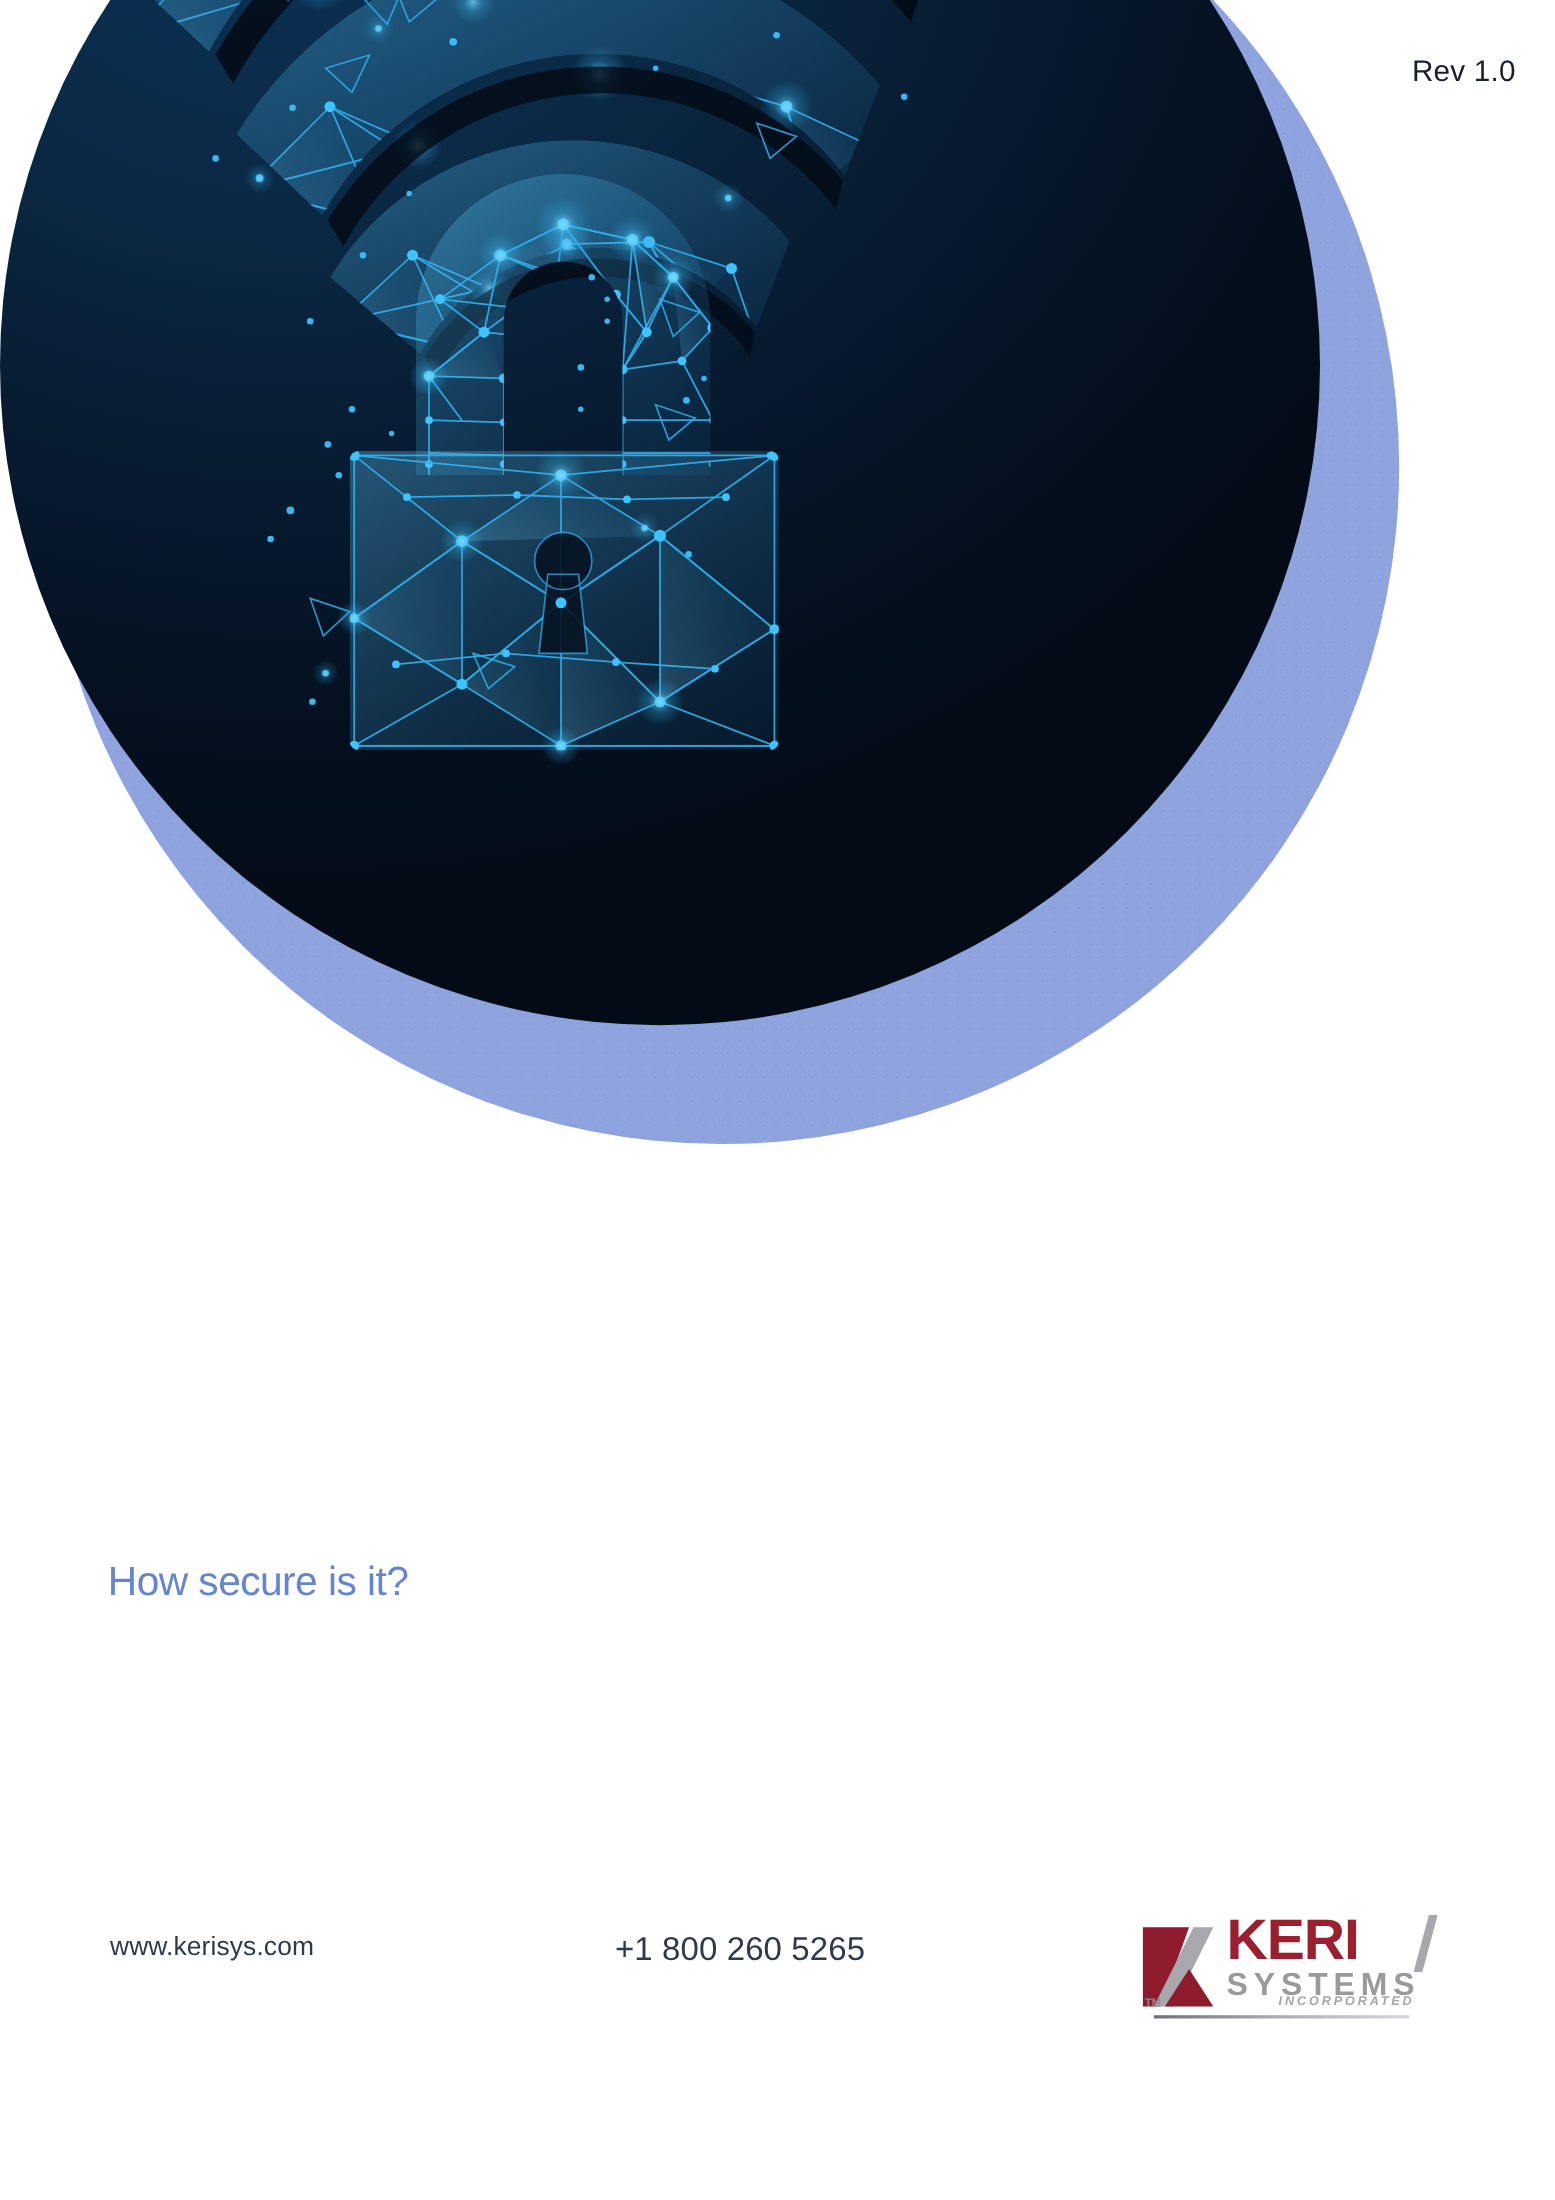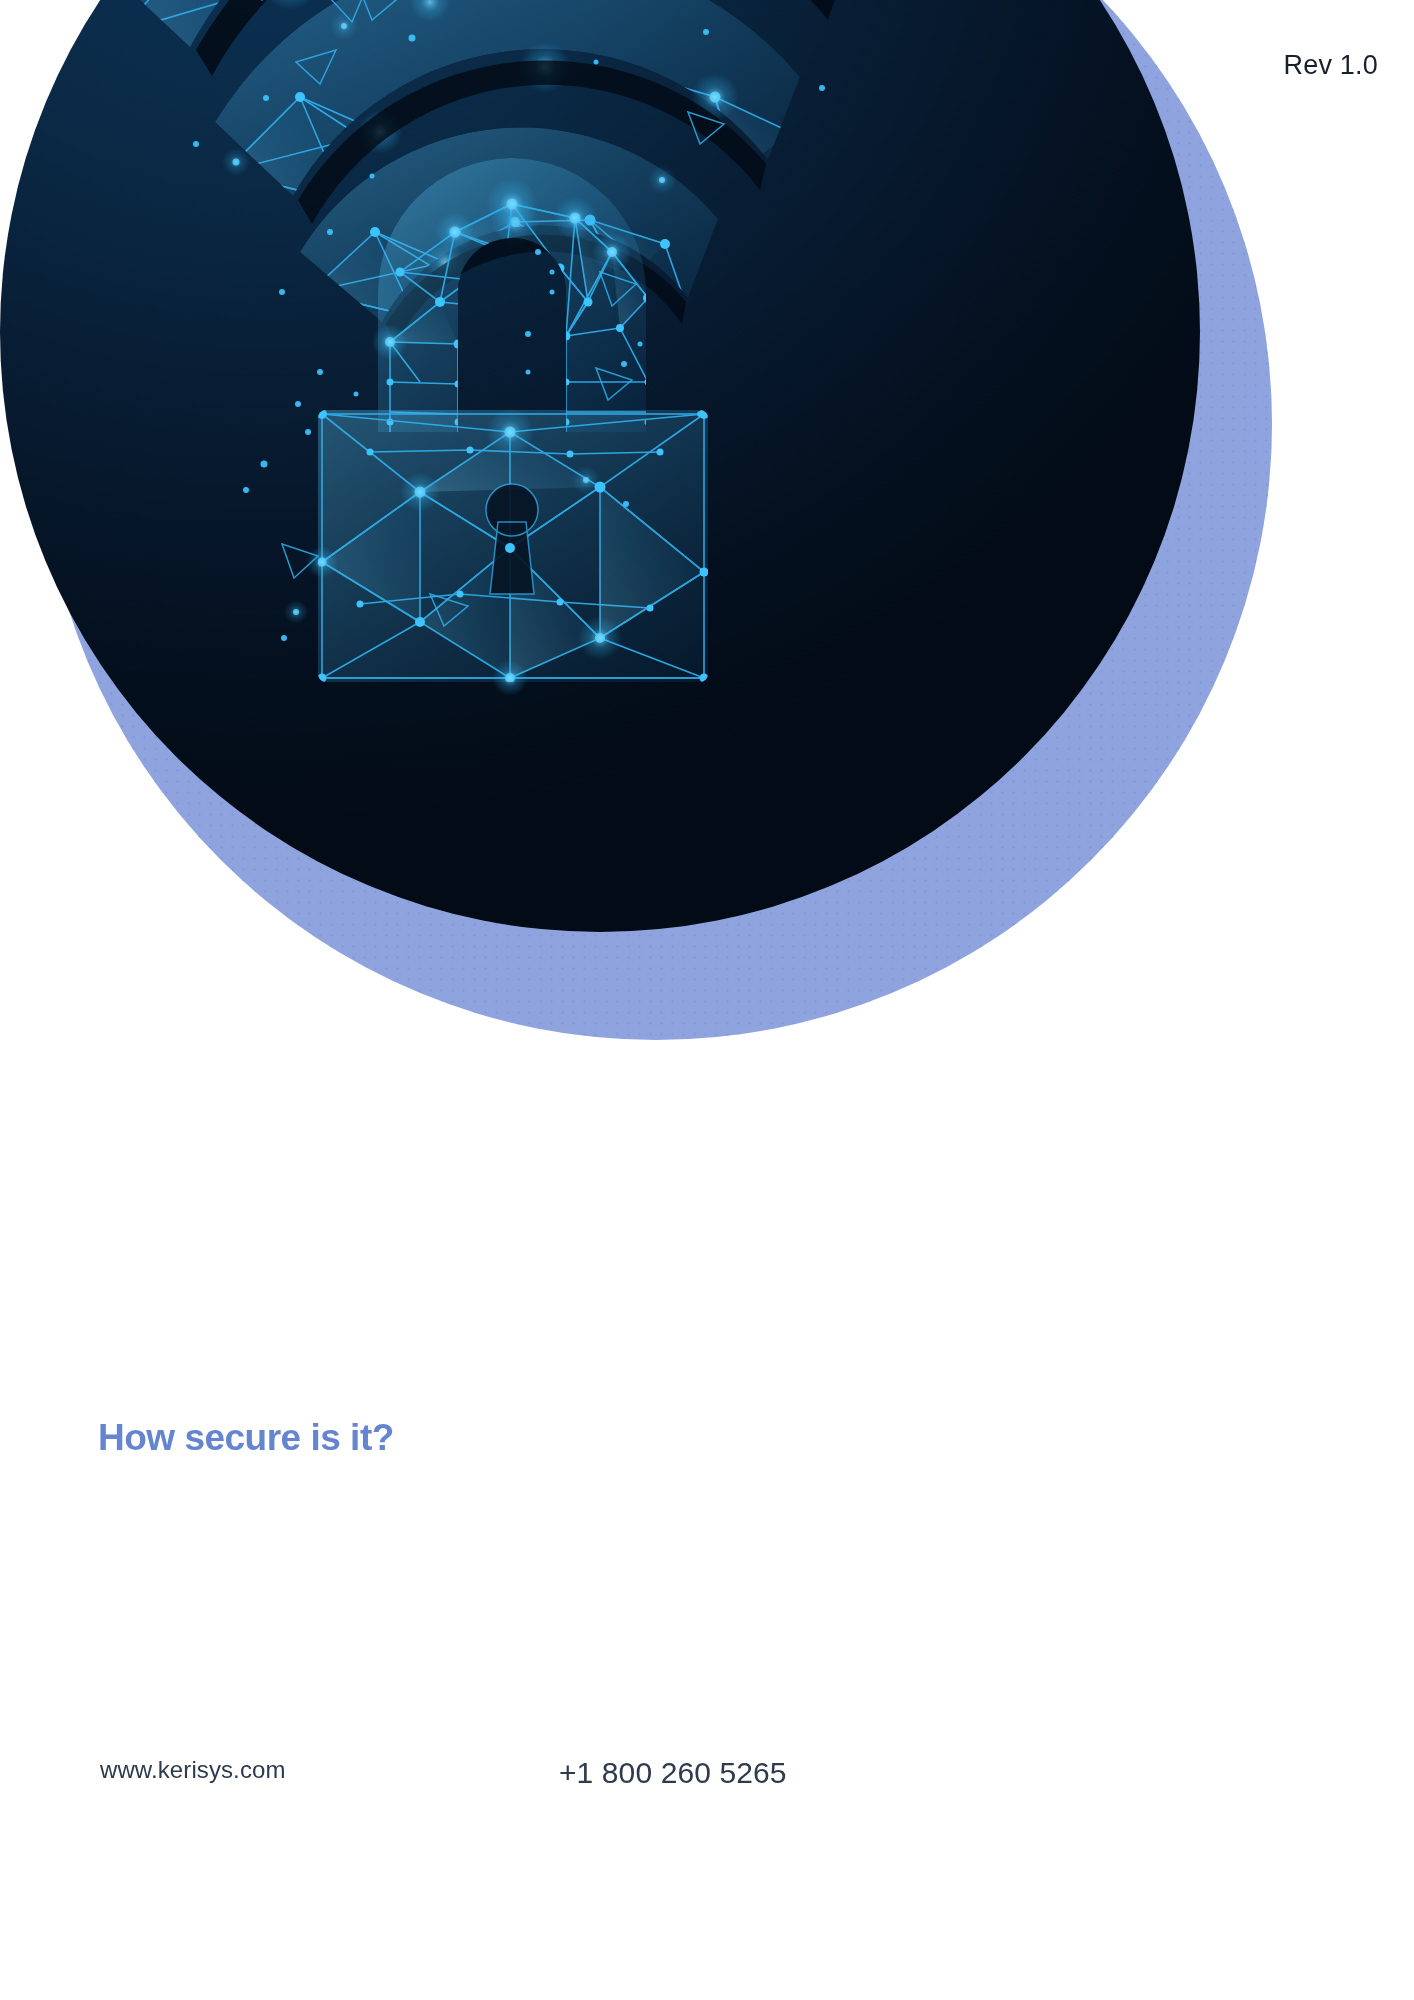--- a/index.html
+++ b/index.html
@@ -71,21 +71,21 @@
     font-size: 63px;
     font-weight: 700;
     letter-spacing: -1.2px;
     color: #6585d0;
     line-height: 1.06;
     white-space: nowrap;
   }
   .doc-subtitle {
     margin: 18px 0 0 0;
     font-size: 37px;
-    font-weight: 700;
+    font-weight: 400;
     letter-spacing: -.5px;
     color: #6585d0;
     line-height: 1.1;
   }
 
   
   #revision {
     position: absolute;
     right: 36px;
     top: 26px;
@@ -541,13 +541,34 @@
 <div id="revision">Rev 1.0</div>
 
 <div id="titleblock">
   <h2 class="doc-subtitle">How secure is it?</h2>
 </div>
 
 <div id="footer">
   <a class="f-web" href="#" style="text-decoration:none;color:#2e3a4e;">www.kerisys.com</a>
   <div class="f-phone">+1 800 260 5265</div>
 
+  <div id="logo">
+    <svg class="logo-mark" width="68" height="76" viewBox="0 0 68 76">
+      <polygon points="2,2 44,2 18,74 2,74" fill="#8f1c2c"></polygon>
+      <polygon points="48,2 66,2 30,74 12,74" fill="#a7a7ad"></polygon>
+      <polygon points="44,40 66,74 22,74" fill="#8f1c2c"></polygon>
+    </svg>
+
+    <div class="logo-type">
+      <div style="position:relative;">
+        <span class="keri-word">KERI</span>
+        <svg width="22" height="52" viewBox="0 0 22 52" style="position:absolute;right:-16px;top:1px;">
+          <polygon points="14,0 22,0 8,52 0,52" fill="#a7a7ad"></polygon>
+        </svg>
+      </div>
+      <div class="systems-word">SYSTEMS</div>
+    </div>
+
+    <div class="tm-word">TM</div>
+    <div class="inc-word">INCORPORATED</div>
+    <div class="logo-rule"></div>
+  </div>
 </div>
 
 </body></html>

